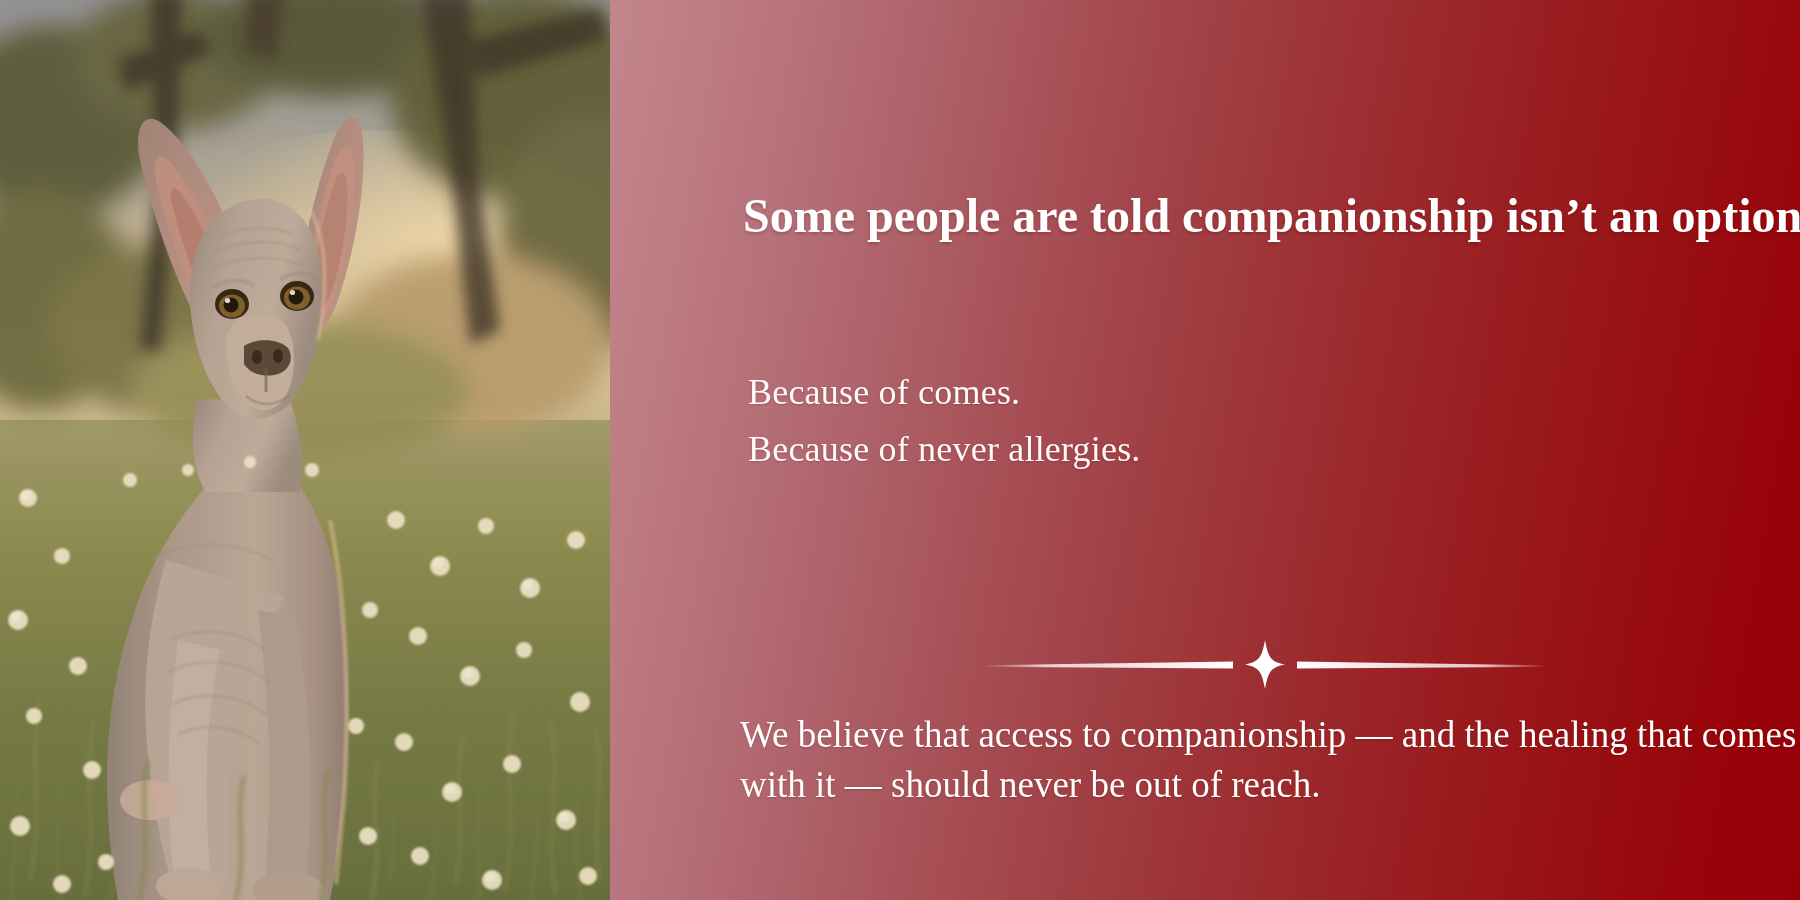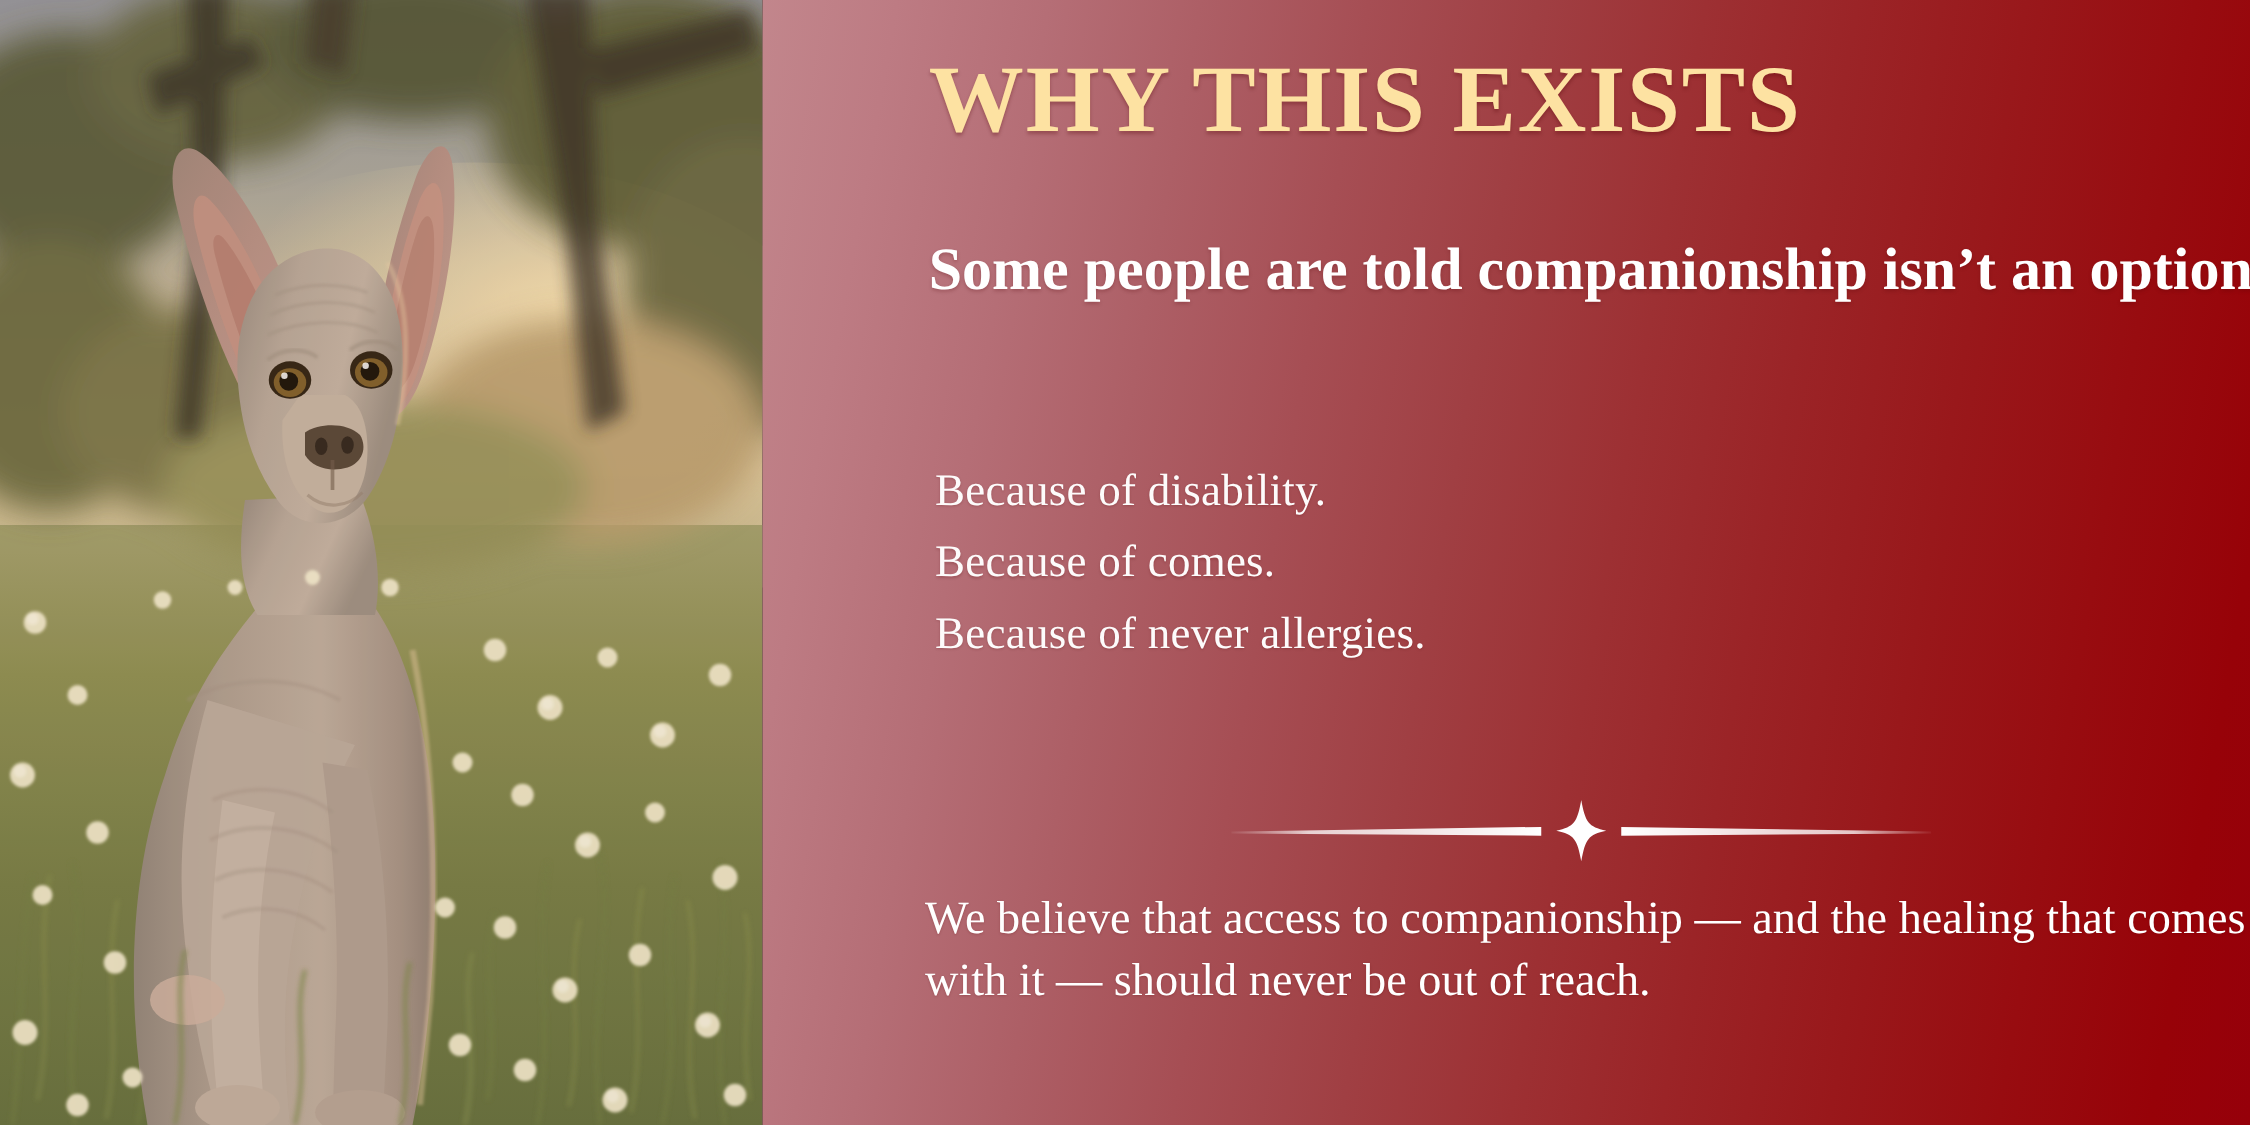--- a/index.html
+++ b/index.html
@@ -392,26 +392,24 @@
         </g>
       </g>
 
       <rect x="0" y="0" width="610" height="900" fill="#d8a468" opacity="0.08"></rect>
     </svg>
   </div>
 
   <div class="text-panel">
     <div class="text-inner">
 
-      <h1 class="headline">WHY THIS EXISTS</h1>
 
       <h2 class="subhead">Some people are told companionship isn’t an option.</h2>
 
       <div class="reasons">
-        <div class="reason-line">Because of disability.</div>
         <div class="reason-line">Because of comes.</div>
         <div class="reason-line">Because of never allergies.</div>
       </div>
 
       <div class="divider-wrap">
         <svg width="560" height="52" viewBox="0 0 560 52">
           <defs>
             <linearGradient id="lineL" x1="0" y1="0" x2="1" y2="0">
               <stop offset="0%" stop-color="#ffffff" stop-opacity="0.05"></stop>
               <stop offset="25%" stop-color="#ffffff" stop-opacity="0.75"></stop>

